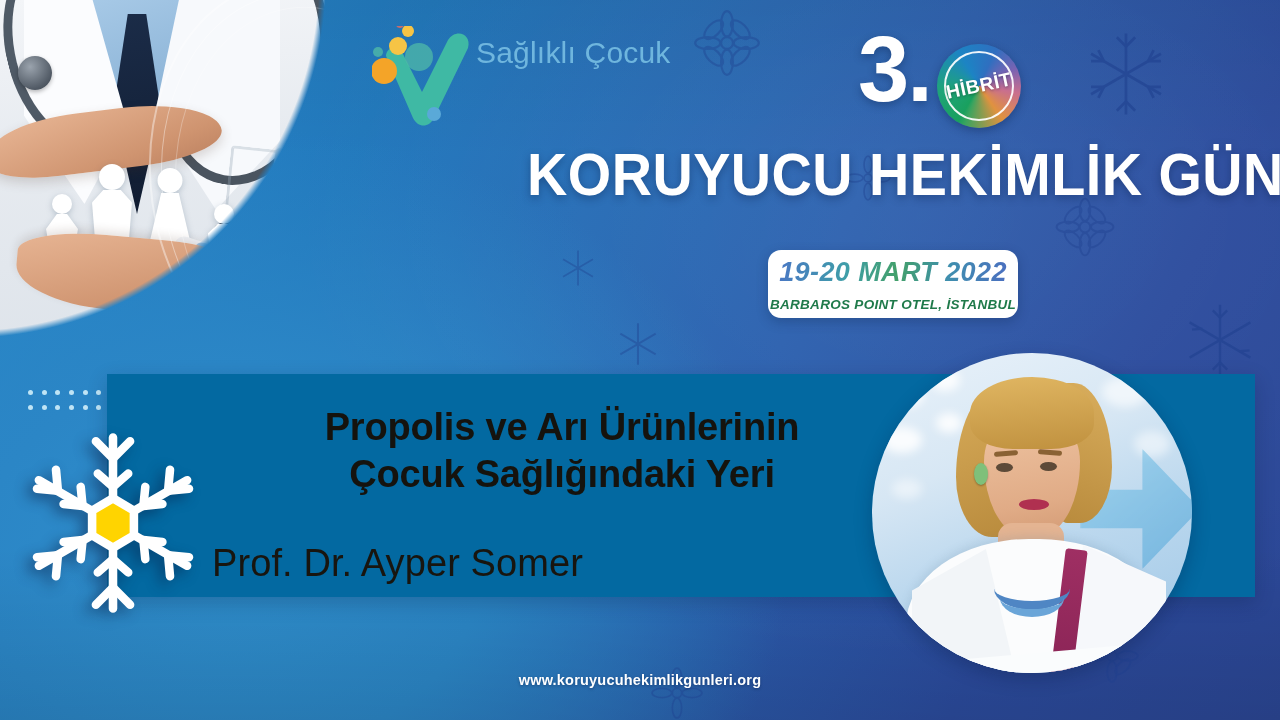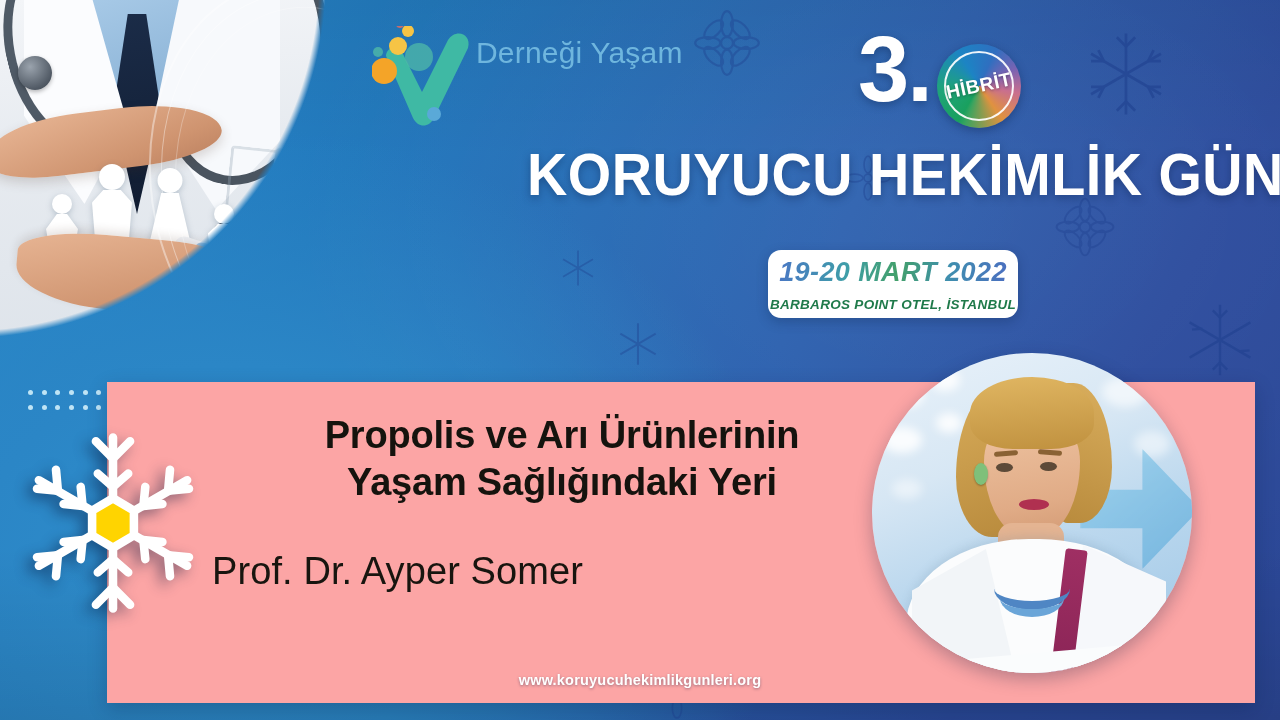--- a/index.html
+++ b/index.html
@@ -98,21 +98,21 @@
   
   .date-badge{position:absolute;left:768px;top:250px;width:250px;height:68px;background:#fff;
     border-radius:13px;box-shadow:0 4px 12px rgba(8,26,64,.25);
     display:flex;flex-direction:column;align-items:center;justify-content:center;gap:2px;}
   .date-main{font-size:27px;font-weight:800;font-style:italic;letter-spacing:.4px;
     background:linear-gradient(95deg,#4a77c4 0%,#3f9ea8 30%,#43a06a 52%,#3f8fae 74%,#4b6fc0 100%);
     -webkit-background-clip:text;background-clip:text;color:transparent;}
   .date-sub{font-size:13.5px;font-weight:800;font-style:italic;color:#1f7a4a;letter-spacing:.3px;margin-top:7px;}
 
   
-  .panel{position:absolute;left:107px;top:382px;width:1148px;height:321px;background:#fca5a5;
+  .panel{position:absolute;left:107px;top:374px;width:1148px;height:223px;background:#0369a1;
     box-shadow:0 6px 18px rgba(6,22,56,.22);}
   .panel .talk{position:absolute;left:105px;top:30px;width:700px;text-align:center;
     font-size:38px;font-weight:700;color:#15130e;line-height:1.24;letter-spacing:-.2px;}
   .panel .speaker{position:absolute;left:105px;top:168px;width:700px;text-align:left;
     font-size:38px;font-weight:400;color:#18150f;letter-spacing:.1px;}
 
   
   .dots-grid{position:absolute;left:28px;top:390px;width:78px;height:26px;
     display:grid;grid-template-columns:repeat(6,1fr);grid-template-rows:repeat(2,1fr);gap:4px;}
   .dots-grid i{width:5px;height:5px;border-radius:50%;background:#bfe4f5;display:block;}
@@ -317,21 +317,21 @@
         <circle cx="47" cy="31" r="14" fill="#4FB9A8" opacity=".75"></circle>
         <circle cx="26" cy="20" r="9" fill="#F6C445"></circle>
         <circle cx="12" cy="45" r="13" fill="#F4A428"></circle>
         <circle cx="36" cy="5" r="6" fill="#F6C445"></circle>
         <circle cx="28" cy="-2" r="4" fill="#C66C6C"></circle>
         <circle cx="62" cy="88" r="7" fill="#5AA9D8"></circle>
         <circle cx="6" cy="26" r="5" fill="#4FB9A8" opacity=".8"></circle>
       </svg>
     </div>
     <div class="logo-text">
-      <div class="logo-l1">Derneği Yaşam</div>
+      <div class="logo-l1">Sağlıklı Çocuk</div>
     </div>
   </div>
 
   <div class="edition">3.</div>
   <div class="hibrit">
     <div class="ring"></div>
     <div class="lbl">HİBRİT</div>
   </div>
 
   <div class="event-title">KORUYUCU HEKİMLİK GÜNLERİ</div>
@@ -352,21 +352,21 @@
       <i></i>
       <i></i>
       <i></i>
       <i></i>
       <i></i>
   </div>
 
   <div class="panel">
     <div class="talk">
       <div>Propolis ve Arı Ürünlerinin</div>
-      <div>Yaşam Sağlığındaki Yeri</div>
+      <div>Çocuk Sağlığındaki Yeri</div>
     </div>
     <div class="speaker">Prof. Dr. Ayper Somer</div>
   </div>
 
   <div class="big-flake">
     <svg width="190" height="190" viewBox="0 0 200 200" fill="none" stroke="#ffffff" stroke-width="9" stroke-linecap="round" stroke-linejoin="round">
       <g>
         <path d="M100 10 V190 M22 55 L178 145 M178 55 L22 145"></path>
         <path d="M100 32 L82 14 M100 32 L118 14 M100 168 L82 186 M100 168 L118 186"></path>
         <path d="M100 62 L84 48 M100 62 L116 48 M100 138 L84 152 M100 138 L116 152"></path>

